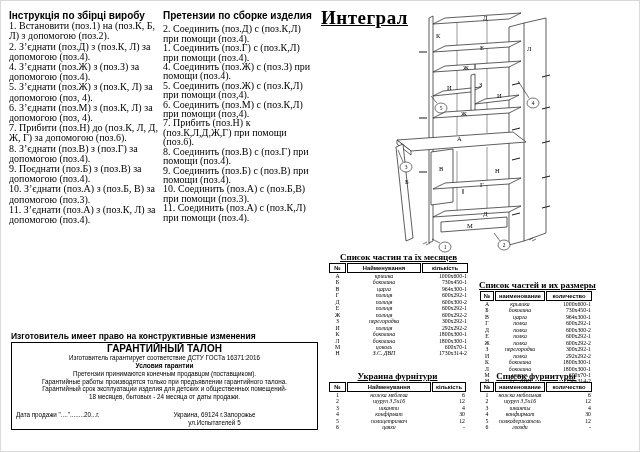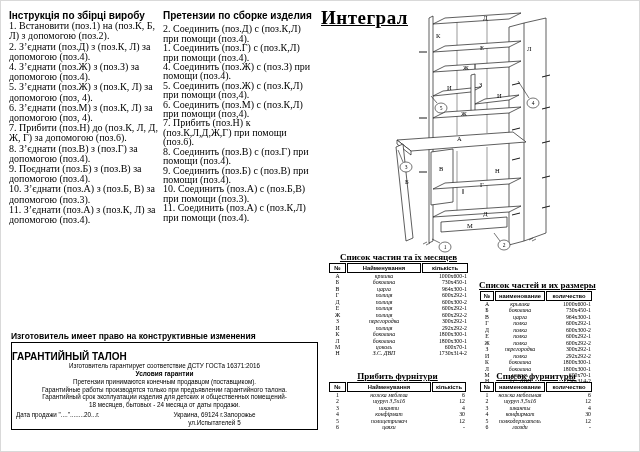--- a/index.html
+++ b/index.html
@@ -38,22 +38,22 @@
   td.c-num{font-style:normal;}
   td.c-qty{font-style:normal;text-align:right;}
   .c-num{width:13px;} .c-qty{width:42px;}
   #parts-ru .c-num,#hw-ru .c-num{width:10px;}
   #hw-ua .c-qty{width:30px;}
   
   #mfr-note{position:absolute;left:10px;top:330px;width:307px;
         font:bold 8.5px "Liberation Sans",sans-serif;}
   #warranty{position:absolute;left:10px;top:341px;width:305px;height:86px;
         border:1px solid #000;font-family:"Liberation Sans",sans-serif;}
-  #warranty .w-title{font:bold 10px "Liberation Sans",sans-serif;
-        margin-top:8px;}
+  #warranty .w-title{text-align:center;font:bold 10px "Liberation Sans",sans-serif;
+        margin-top:0;}
   #warranty .w-line{text-align:center;font-size:6.3px;line-height:7.8px;}
   #warranty .w-cond-title{text-align:center;font-weight:bold;font-size:6.5px;
         line-height:8px;}
   #warranty .w-date{position:absolute;left:4px;top:68px;font-size:6.3px;}
   #warranty .w-addr{position:absolute;left:145px;top:68px;width:115px;
         text-align:center;font-size:6.3px;line-height:7.5px;}
 </style>
 </head>
 <body>
 
@@ -355,21 +355,21 @@
           <tr>
           <td class="c-num">Н</td>
           <td class="c-name">З.С. ДВП</td>
           <td class="c-qty">1730х314-2</td>
         </tr>
         </tbody>
     </table>
   </div>
 
   <div id="hw-ua" class="tbl-block">
-    <div class="tbl-title">Прибить фурнітури</div>
+    <div class="tbl-title">Украина фурнітури</div>
     <table>
       <thead>
           <tr>
         <th class="c-num">№</th>
         <th class="c-name">Найменування</th>
         <th class="c-qty">кількість</th>
       </tr>
         </thead>
       <tbody>
 

